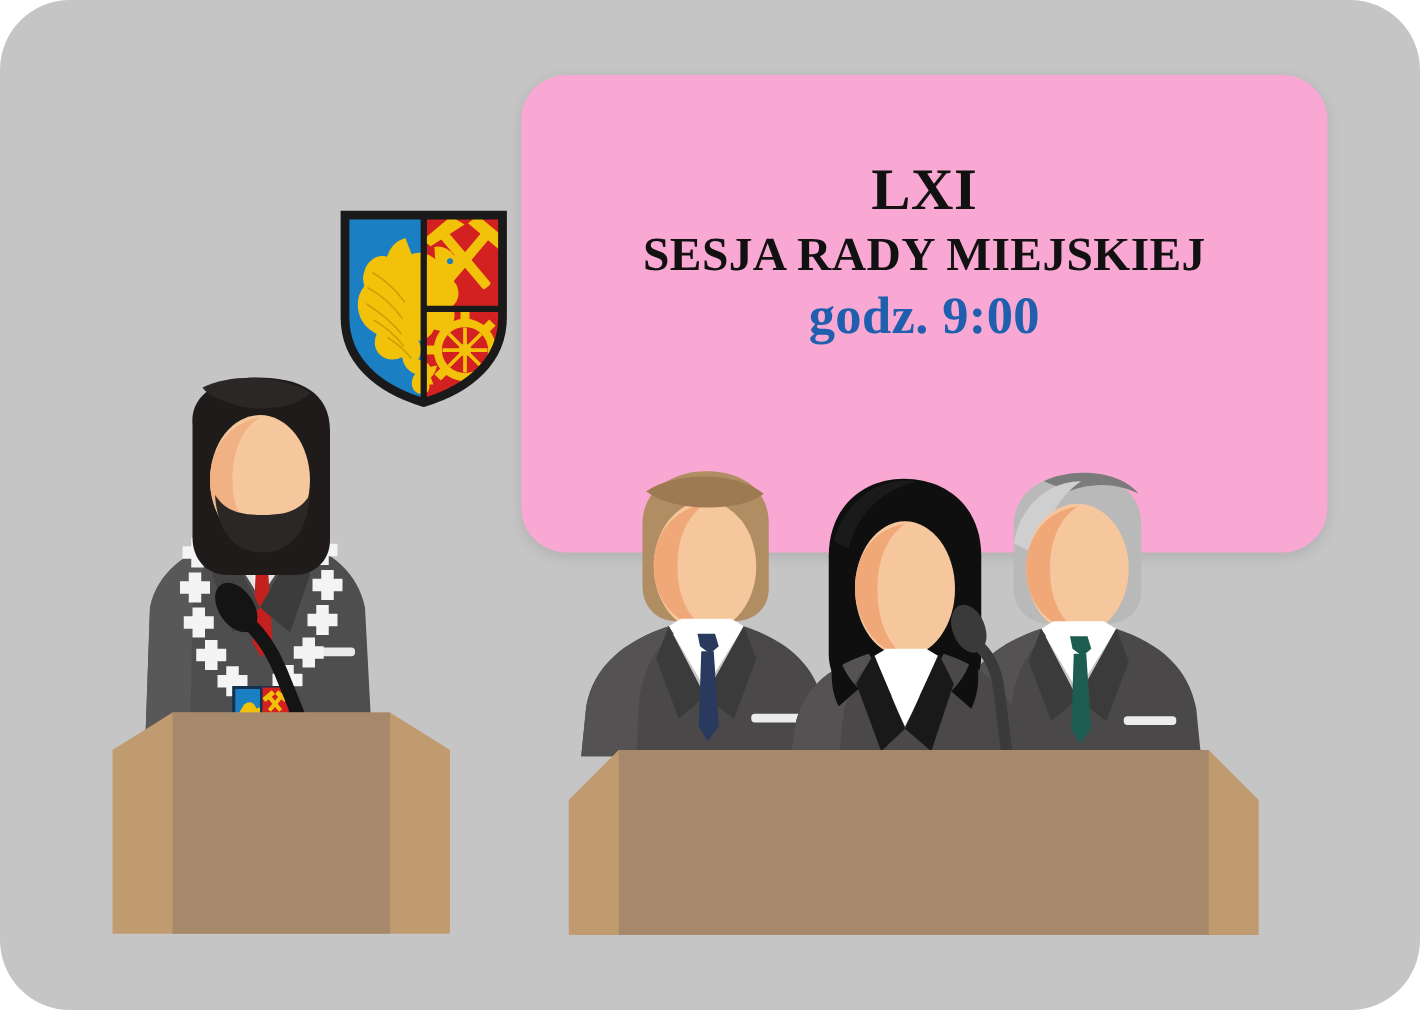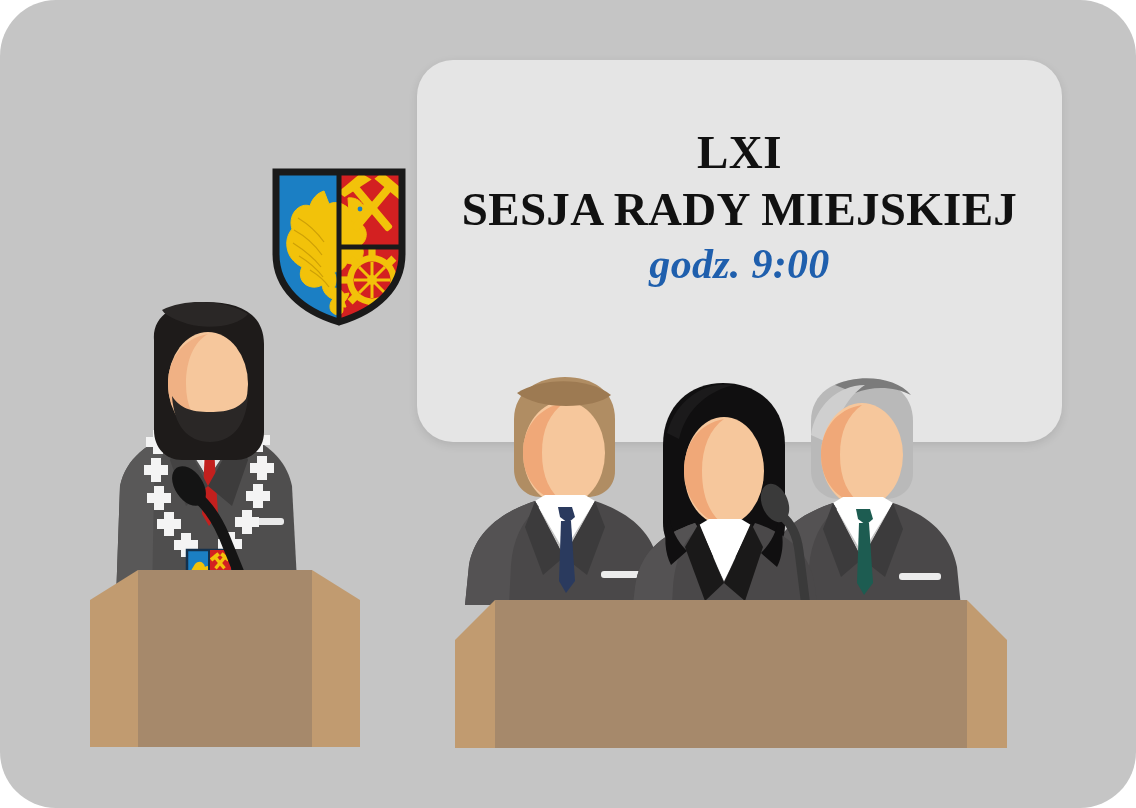--- a/index.html
+++ b/index.html
@@ -26,39 +26,39 @@
     width: 1136px; height: 808px;
     background: #c5c5c5;
     border-radius: 56px;
     overflow: hidden;
   }
   
   #board {
     position: absolute;
     left: 417px; top: 60px;
     width: 645px; height: 382px;
-    background: #e5e5e5;
+    background: #f9a8d4;
     border-radius: 36px;
     box-shadow: 0 3px 10px rgba(0,0,0,0.10);
     z-index: 6;
   }
   #board-text {
     position: absolute;
     left: 0; top: 64px;
     width: 100%;
     text-align: center;
     font-family: "Liberation Serif", "DejaVu Serif", serif;
     font-weight: bold;
     color: #111111;
     line-height: 1.22;
   }
   .board-line-1 { font-size: 47px; letter-spacing: 0.5px; }
-  .board-line-2 { font-size: 47px; letter-spacing: 0.3px; }
+  .board-line-2 { font-size: 38px; letter-spacing: 0.3px; }
   .board-line-3 { font-size: 45px; letter-spacing: 0.3px; }
-  .board-line-4 { font-size: 42px; color: #1f5fad; letter-spacing: 0.3px; font-style: italic; }
+  .board-line-4 { font-size: 42px; color: #1f5fad; letter-spacing: 0.3px; }
 
   
   #coat-of-arms {
     position: absolute;
     left: 272px; top: 168px;
     width: 134px; height: 158px;
     z-index: 7;
   }
 
   

